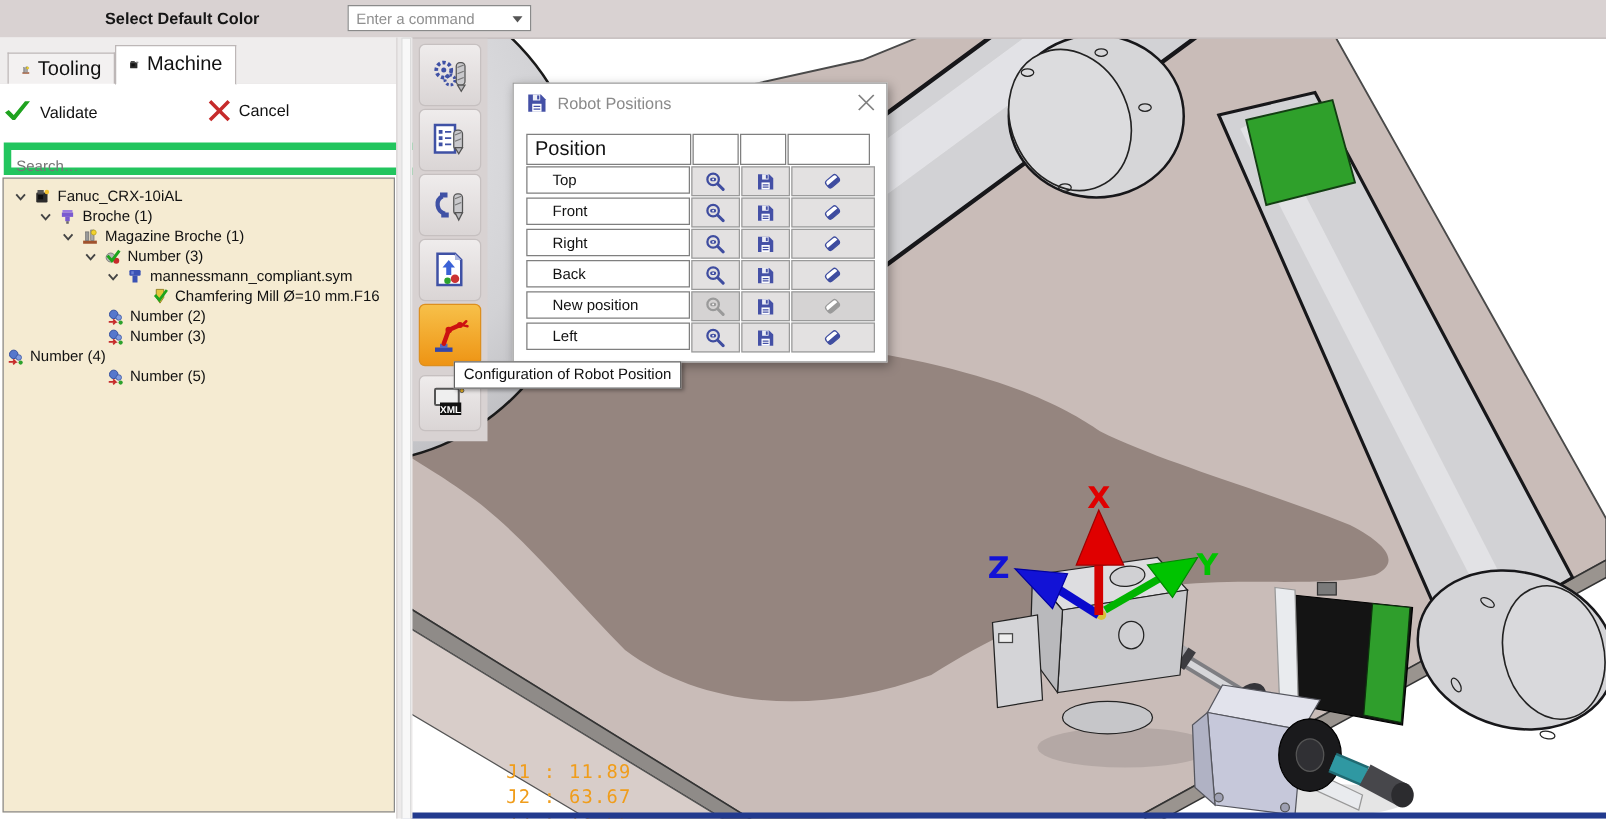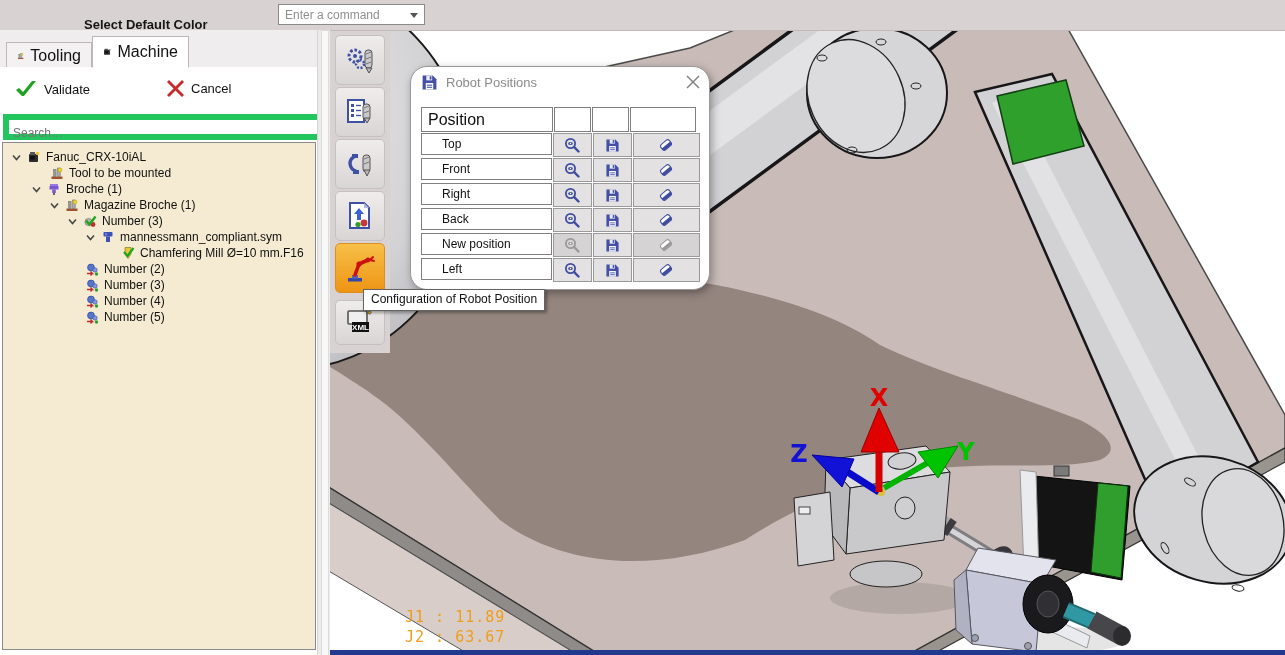--- a/index.html
+++ b/index.html
@@ -2,35 +2,35 @@
 <html><head>
 <meta charset="utf-8">
 <style>
   html,body{margin:0;padding:0;}
   body{width:1285px;height:655px;position:relative;overflow:hidden;
        font-family:"Liberation Sans","DejaVu Sans",sans-serif;background:#fff;
        -webkit-font-smoothing:antialiased;}
   .abs{position:absolute;}
   
   #topbar{left:0;top:0;width:1285px;height:30px;background:#d9d2d2;border-bottom:1px solid #c2baba;}
-  #topbar .title{position:absolute;left:84px;top:17px;font-size:13px;font-weight:700;color:#151515;}
+  #topbar .title{position:absolute;left:84px;top:7px;font-size:13px;font-weight:700;color:#151515;}
   #combobox{position:absolute;left:278px;top:4px;width:147px;height:21px;background:#fff;
             border:1px solid #8a8a8a;font-size:12px;color:#8f8f8f;line-height:21px;padding-left:6px;box-sizing:border-box;}
   #combobox .chev{position:absolute;right:6px;top:8px;width:0;height:0;border-left:4px solid transparent;
             border-right:4px solid transparent;border-top:5px solid #555;}
   
   #left-panel{left:0;top:30px;width:322px;height:625px;background:#fff;}
   #tabstrip{position:absolute;left:0;top:0;width:322px;height:37px;background:#efeded;border-bottom:1px solid #cfc9c9;}
   .tab{position:absolute;display:flex;align-items:center;gap:6px;padding:0 10px;box-sizing:border-box;
        font-size:16px;color:#111;border:1px solid #bdb7b7;cursor:default;}
   #tab-tooling{left:6px;top:12px;height:26px;width:86px;background:#f3f1f1;border-bottom:none;}
   #tab-machine{left:92px;top:6px;height:32px;width:97px;background:#fff;border-bottom:1px solid #fff;z-index:3;}
   #actions{position:absolute;left:0;top:37px;width:322px;height:47px;background:#fff;}
   .action{position:absolute;display:flex;align-items:center;gap:6px;font-size:13px;color:#111;}
-  #act-validate{left:14px;top:12px;justify-content:space-between;}
+  #act-validate{left:2px;top:12px;justify-content:space-between;}
   #act-cancel{left:166px;top:12px;}
   #searchbox{position:absolute;left:3px;top:84px;width:355px;height:26px;border:6px solid #22c55e;
              background:#fff;box-sizing:border-box;}
   #searchbox input{border:none;outline:none;width:284px;height:22px;font-size:12px;color:#444;
              font-family:inherit;padding:2px 0 0 4px;background:transparent;}
   #searchbox svg{position:absolute;right:4px;top:4px;}
   #tree{position:absolute;left:2px;top:112px;width:314px;height:508px;background:#f5ebd2;
         border:1px solid #8a8a8a;box-sizing:border-box;padding-top:6px;overflow:hidden;}
   .trow{height:16px;display:flex;align-items:center;gap:3px;font-size:12px;color:#111;white-space:nowrap;}
   .trow svg{flex:none;}
@@ -66,21 +66,21 @@
   .hbtn.wide{width:66px;}
   .rname{width:132px;height:22px;font-size:12px;color:#111;line-height:20px;padding-left:20px;}
   .rbtn{width:37px;height:22px;border:1px solid #9a9a9a;background:#e3e1e1;
         display:flex;align-items:center;justify-content:center;}
   .rbtn.wide{width:66px;}
   .rbtn.disabled{background:#d5d3d3;}
   
   #tooltip{left:363px;top:289px;height:20px;background:#fff;border:1px solid #646464;
            box-shadow:2px 2px 3px rgba(0,0,0,.35);font-size:12px;color:#111;
            line-height:18px;padding:0 7px;white-space:nowrap;z-index:30;}
-  #dialog{z-index:20;border-radius:17px;}#toolbar{z-index:10;}
+  #dialog{z-index:20;}#toolbar{z-index:10;}
 </style>
 </head>
 <body>
 
 <div id="viewport" class="abs">
   <svg width="963" height="625" viewBox="322 30 963 625">
     <defs>
       <radialGradient id="sph" cx="40%" cy="35%" r="75%">
         <stop offset="0%" stop-color="#ededf0"></stop>
           <stop offset="70%" stop-color="#d2d2d5"></stop>
@@ -234,53 +234,44 @@
         </svg>
       <svg class="ticon" viewBox="0 0 14 14">
         <rect x="2" y="4" width="9" height="8" rx="1" fill="#2b2b2b"></rect>
           <rect x="3" y="2" width="5" height="3" fill="#555"></rect>
         <circle cx="10.5" cy="3.5" r="1.8" fill="#f2c230"></circle>
           <rect x="3.5" y="6" width="4" height="3.5" fill="#0e0e0e"></rect>
       </svg>
       <span class="tlabel">Fanuc_CRX-10iAL</span>
     </div>
 
-    <div class="trow" style="padding-left:45px">
+
+    <div class="trow" style="padding-left:28px">
+      <svg class="chev" viewBox="0 0 11 11">
+          <polyline points="2,3.5 5.5,7.5 9,3.5" fill="none" stroke="#444" stroke-width="1.5"></polyline>
+        </svg>
+      <svg class="ticon" viewBox="0 0 14 14">
+        <rect x="3" y="2" width="8" height="2" fill="#9b7ae0"></rect>
+          <rect x="2.5" y="4" width="9" height="3.5" fill="#7a5ad0"></rect>
+        <rect x="5.2" y="7.5" width="3.6" height="3.5" fill="#7a5ad0"></rect>
+          <rect x="6" y="11" width="2" height="2" fill="#666"></rect>
+      </svg>
+      <span class="tlabel">Broche (1)</span>
+    </div>
+
+    <div class="trow" style="padding-left:46px">
+      <svg class="chev" viewBox="0 0 11 11">
+          <polyline points="2,3.5 5.5,7.5 9,3.5" fill="none" stroke="#444" stroke-width="1.5"></polyline>
+        </svg>
       <svg class="ticon" viewBox="0 0 14 14">
         <rect x="1.5" y="10.5" width="11" height="2.5" fill="#a0522d"></rect>
         <rect x="3.5" y="3.5" width="2.6" height="7" fill="#999" stroke="#666" stroke-width="0.5"></rect>
         <rect x="7.6" y="2" width="2.6" height="8.5" fill="#aaa" stroke="#666" stroke-width="0.5"></rect>
         <circle cx="10" cy="4" r="2" fill="#f2d22e" stroke="#b09a10" stroke-width="0.5"></circle>
       </svg>
-      <span class="tlabel">Tool to be mounted</span>
-    </div>
-
-    <div class="trow" style="padding-left:28px">
-      <svg class="chev" viewBox="0 0 11 11">
-          <polyline points="2,3.5 5.5,7.5 9,3.5" fill="none" stroke="#444" stroke-width="1.5"></polyline>
-        </svg>
-      <svg class="ticon" viewBox="0 0 14 14">
-        <rect x="3" y="2" width="8" height="2" fill="#9b7ae0"></rect>
-          <rect x="2.5" y="4" width="9" height="3.5" fill="#7a5ad0"></rect>
-        <rect x="5.2" y="7.5" width="3.6" height="3.5" fill="#7a5ad0"></rect>
-          <rect x="6" y="11" width="2" height="2" fill="#666"></rect>
-      </svg>
-      <span class="tlabel">Broche (1)</span>
-    </div>
-
-    <div class="trow" style="padding-left:46px">
-      <svg class="chev" viewBox="0 0 11 11">
-          <polyline points="2,3.5 5.5,7.5 9,3.5" fill="none" stroke="#444" stroke-width="1.5"></polyline>
-        </svg>
-      <svg class="ticon" viewBox="0 0 14 14">
-        <rect x="1.5" y="10.5" width="11" height="2.5" fill="#a0522d"></rect>
-        <rect x="3.5" y="3.5" width="2.6" height="7" fill="#999" stroke="#666" stroke-width="0.5"></rect>
-        <rect x="7.6" y="2" width="2.6" height="8.5" fill="#aaa" stroke="#666" stroke-width="0.5"></rect>
-        <circle cx="10" cy="4" r="2" fill="#f2d22e" stroke="#b09a10" stroke-width="0.5"></circle>
-      </svg>
       <span class="tlabel">Magazine Broche (1)</span>
     </div>
 
     <div class="trow" style="padding-left:64px">
       <svg class="chev" viewBox="0 0 11 11">
           <polyline points="2,3.5 5.5,7.5 9,3.5" fill="none" stroke="#444" stroke-width="1.5"></polyline>
         </svg>
       <svg class="ticon" viewBox="0 0 14 14">
         <circle cx="5.5" cy="8" r="3.6" fill="#b5b5b5" stroke="#777" stroke-width="0.7"></circle>
         <circle cx="10" cy="10.5" r="2.4" fill="#c62b2b"></circle>
@@ -320,21 +311,21 @@
     </div>
     <div class="trow" style="padding-left:80px">
       <svg class="ticon" viewBox="0 0 14 14">
         <circle cx="6" cy="5.5" r="3.4" fill="#5577cc" stroke="#334e9e" stroke-width="0.8"></circle>
         <circle cx="10" cy="8" r="2.2" fill="#7e9ade" stroke="#334e9e" stroke-width="0.6"></circle>
         <path d="M2,11.5 L7.5,11.5 L5.5,9.5 M7.5,11.5 L5.5,13.5" fill="none" stroke="#c62b2b" stroke-width="1.4"></path>
         <circle cx="11.5" cy="12" r="1.7" fill="#2ca22c"></circle>
       </svg>
       <span class="tlabel">Number (3)</span>
     </div>
-    <div class="trow" style="padding-left:80px">
+    <div class="trow" style="">
       <svg class="ticon" viewBox="0 0 14 14">
         <circle cx="6" cy="5.5" r="3.4" fill="#5577cc" stroke="#334e9e" stroke-width="0.8"></circle>
         <circle cx="10" cy="8" r="2.2" fill="#7e9ade" stroke="#334e9e" stroke-width="0.6"></circle>
         <path d="M2,11.5 L7.5,11.5 L5.5,9.5 M7.5,11.5 L5.5,13.5" fill="none" stroke="#c62b2b" stroke-width="1.4"></path>
         <circle cx="11.5" cy="12" r="1.7" fill="#2ca22c"></circle>
       </svg>
       <span class="tlabel">Number (4)</span>
     </div>
     <div class="trow" style="padding-left:80px">
       <svg class="ticon" viewBox="0 0 14 14">

